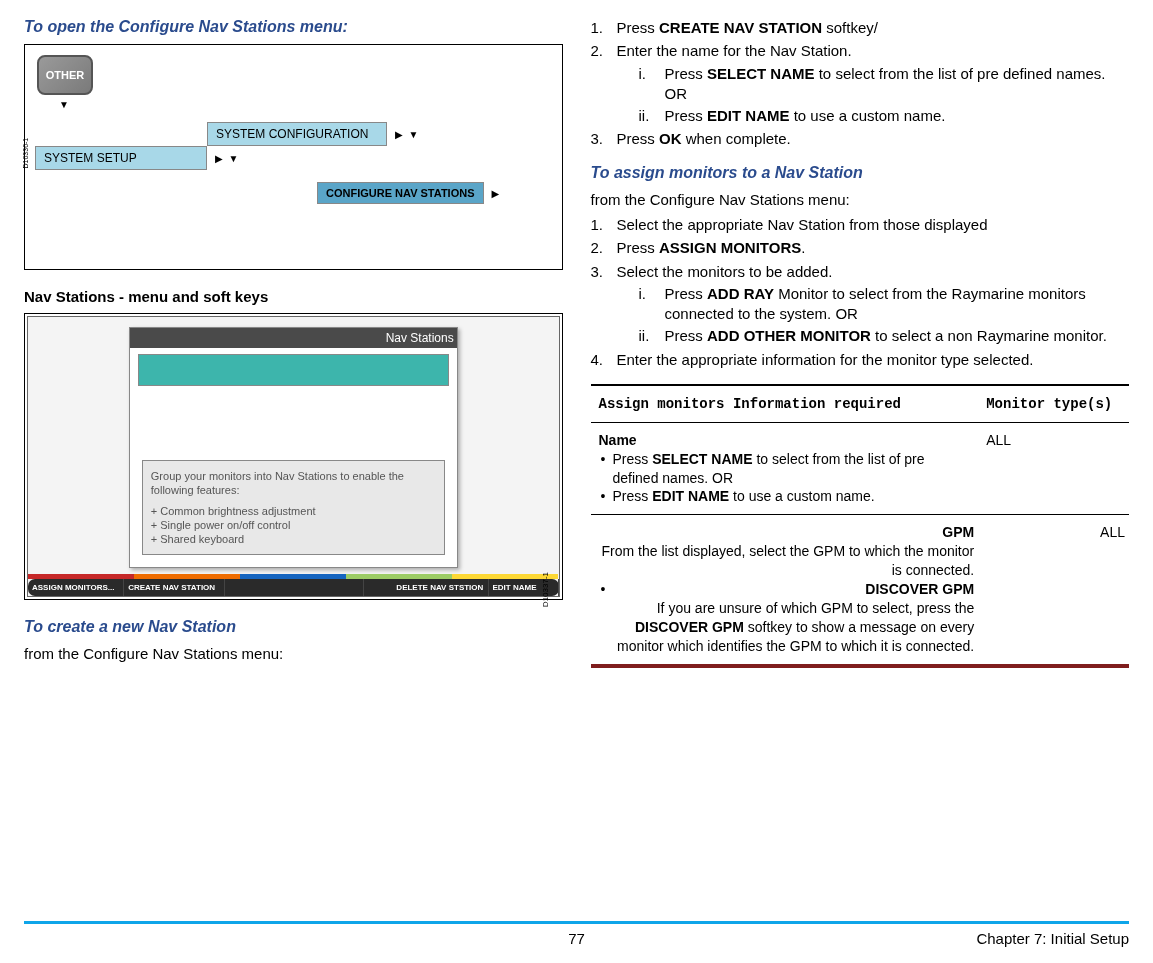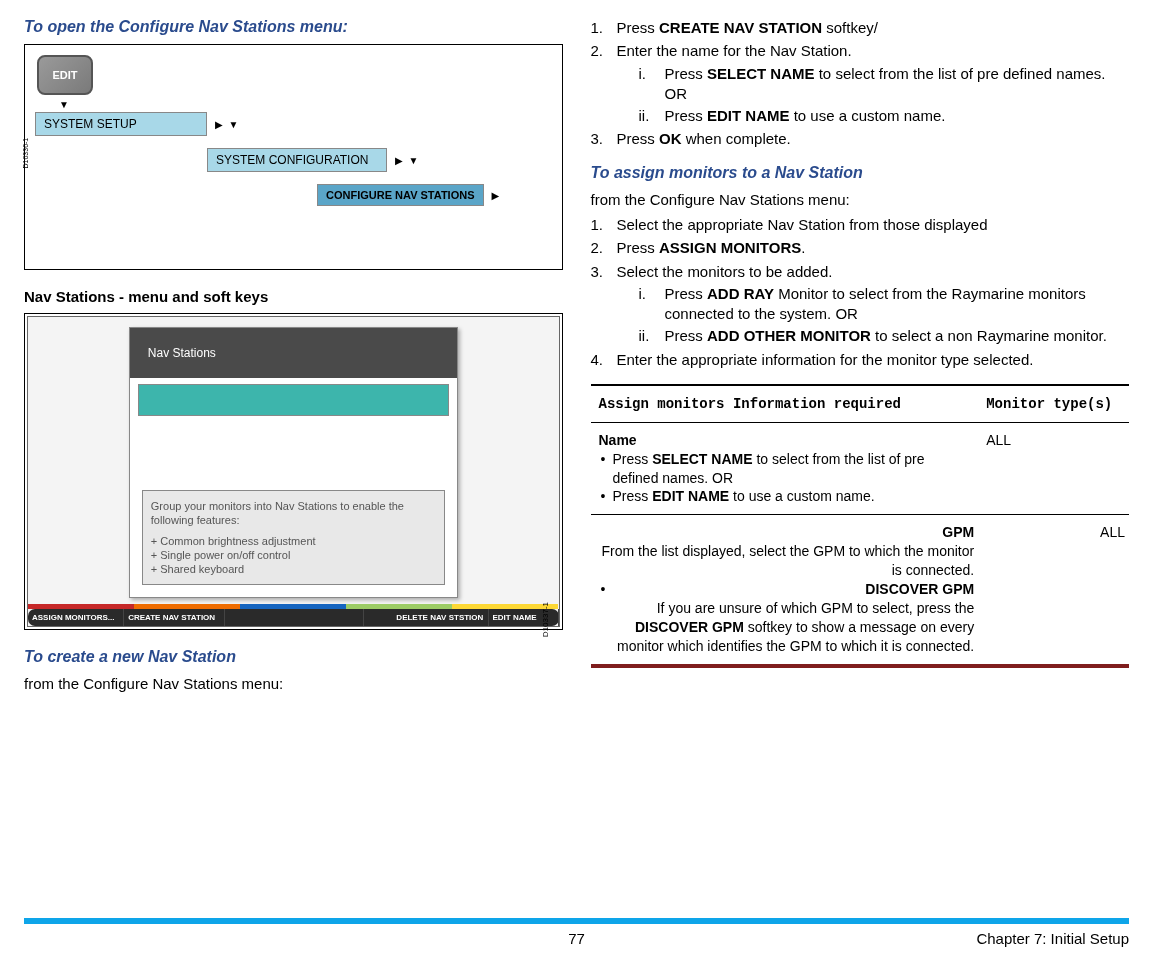--- a/index.html
+++ b/index.html
@@ -89,22 +89,22 @@
       position: relative;
     }
     .ns-window {
       margin: 10px auto 6px auto;
       width: 62%;
       border: 1px solid #888;
       box-shadow: 2px 2px 4px rgba(0,0,0,0.3);
       background: #fff;
     }
     .ns-titlebar {
-      background: #4a4a4a; color: #fff; text-align: left;
-      padding: 18px; font-size: 12px;
+      background: #4a4a4a; color: #fff; text-align: right;
+      padding: 3px; font-size: 12px;
     }
     .ns-teal { height: 32px; background: #3db5ac; border: 1px solid #888; margin: 6px 8px; }
     .ns-body { padding: 8px 12px 12px 12px; min-height: 120px; }
     .ns-info {
       border: 1px solid #888; background: #e8e8e8;
       padding: 8px; font-size: 11px; color: #555; line-height: 1.3;
     }
     .color-strip { display: flex; height: 5px; }
     .color-strip > div { flex: 1; }
     .c-red { background: #c62828; }
@@ -153,43 +153,43 @@
     }
     table.mon tr.last td { border-bottom: 4px solid #7f1d1d; text-align: right; }
     .cell-ul { list-style: none; padding-left: 0; }
     .cell-ul li { padding-left: 14px; position: relative; }
     .cell-ul li::before { content: "•"; position: absolute; left: 2px; }
     
     
     .footer {
       position: absolute; left: 24px; right: 24px; bottom: 16px;
       display: flex; justify-content: space-between; align-items: flex-end;
-      border-top: 6px solid #0ea5e9; padding-top: 6px; font-size: 15px;
+      border-top: 3px solid #0ea5e9; padding-top: 6px; font-size: 15px;
     }
     .footer .pg { position: absolute; left: 50%; transform: translateX(-50%); }
   </style>
 </head>
 <body>
 
 <div class="columns">
 
   <div class="col">
     <div class="subheading">To open the Configure Nav Stations menu:</div>
 
     <div class="menu-flow">
       <div class="menu-btn">
-        <span>EDIT</span>
+        <span>OTHER</span>
       </div>
       <div class="flow-arrow-down"></div>
+      <div class="flow-row" style="margin-left:176px; margin-top:12px;">
+        <span class="flow-step" style="width:180px;">SYSTEM CONFIGURATION</span>
+        <span class="flow-right-arrow">▶</span><span class="flow-down-after">▼</span>
+      </div>
       <div class="flow-row" style="margin-left:4px;">
         <span class="flow-step" style="width:172px;">SYSTEM SETUP</span>
-        <span class="flow-right-arrow">▶</span><span class="flow-down-after">▼</span>
-      </div>
-      <div class="flow-row" style="margin-left:176px; margin-top:12px;">
-        <span class="flow-step" style="width:180px;">SYSTEM CONFIGURATION</span>
         <span class="flow-right-arrow">▶</span><span class="flow-down-after">▼</span>
       </div>
       <div class="flow-row" style="margin-left:286px; margin-top:12px;">
         <span class="flow-step dark">CONFIGURE NAV STATIONS</span>
         <span class="flow-right-arrow">▶</span>
       </div>
       <div class="ref-vert">D10336-1</div>
     </div>
 
     <div class="bold-text">Nav Stations - menu and soft keys</div>

